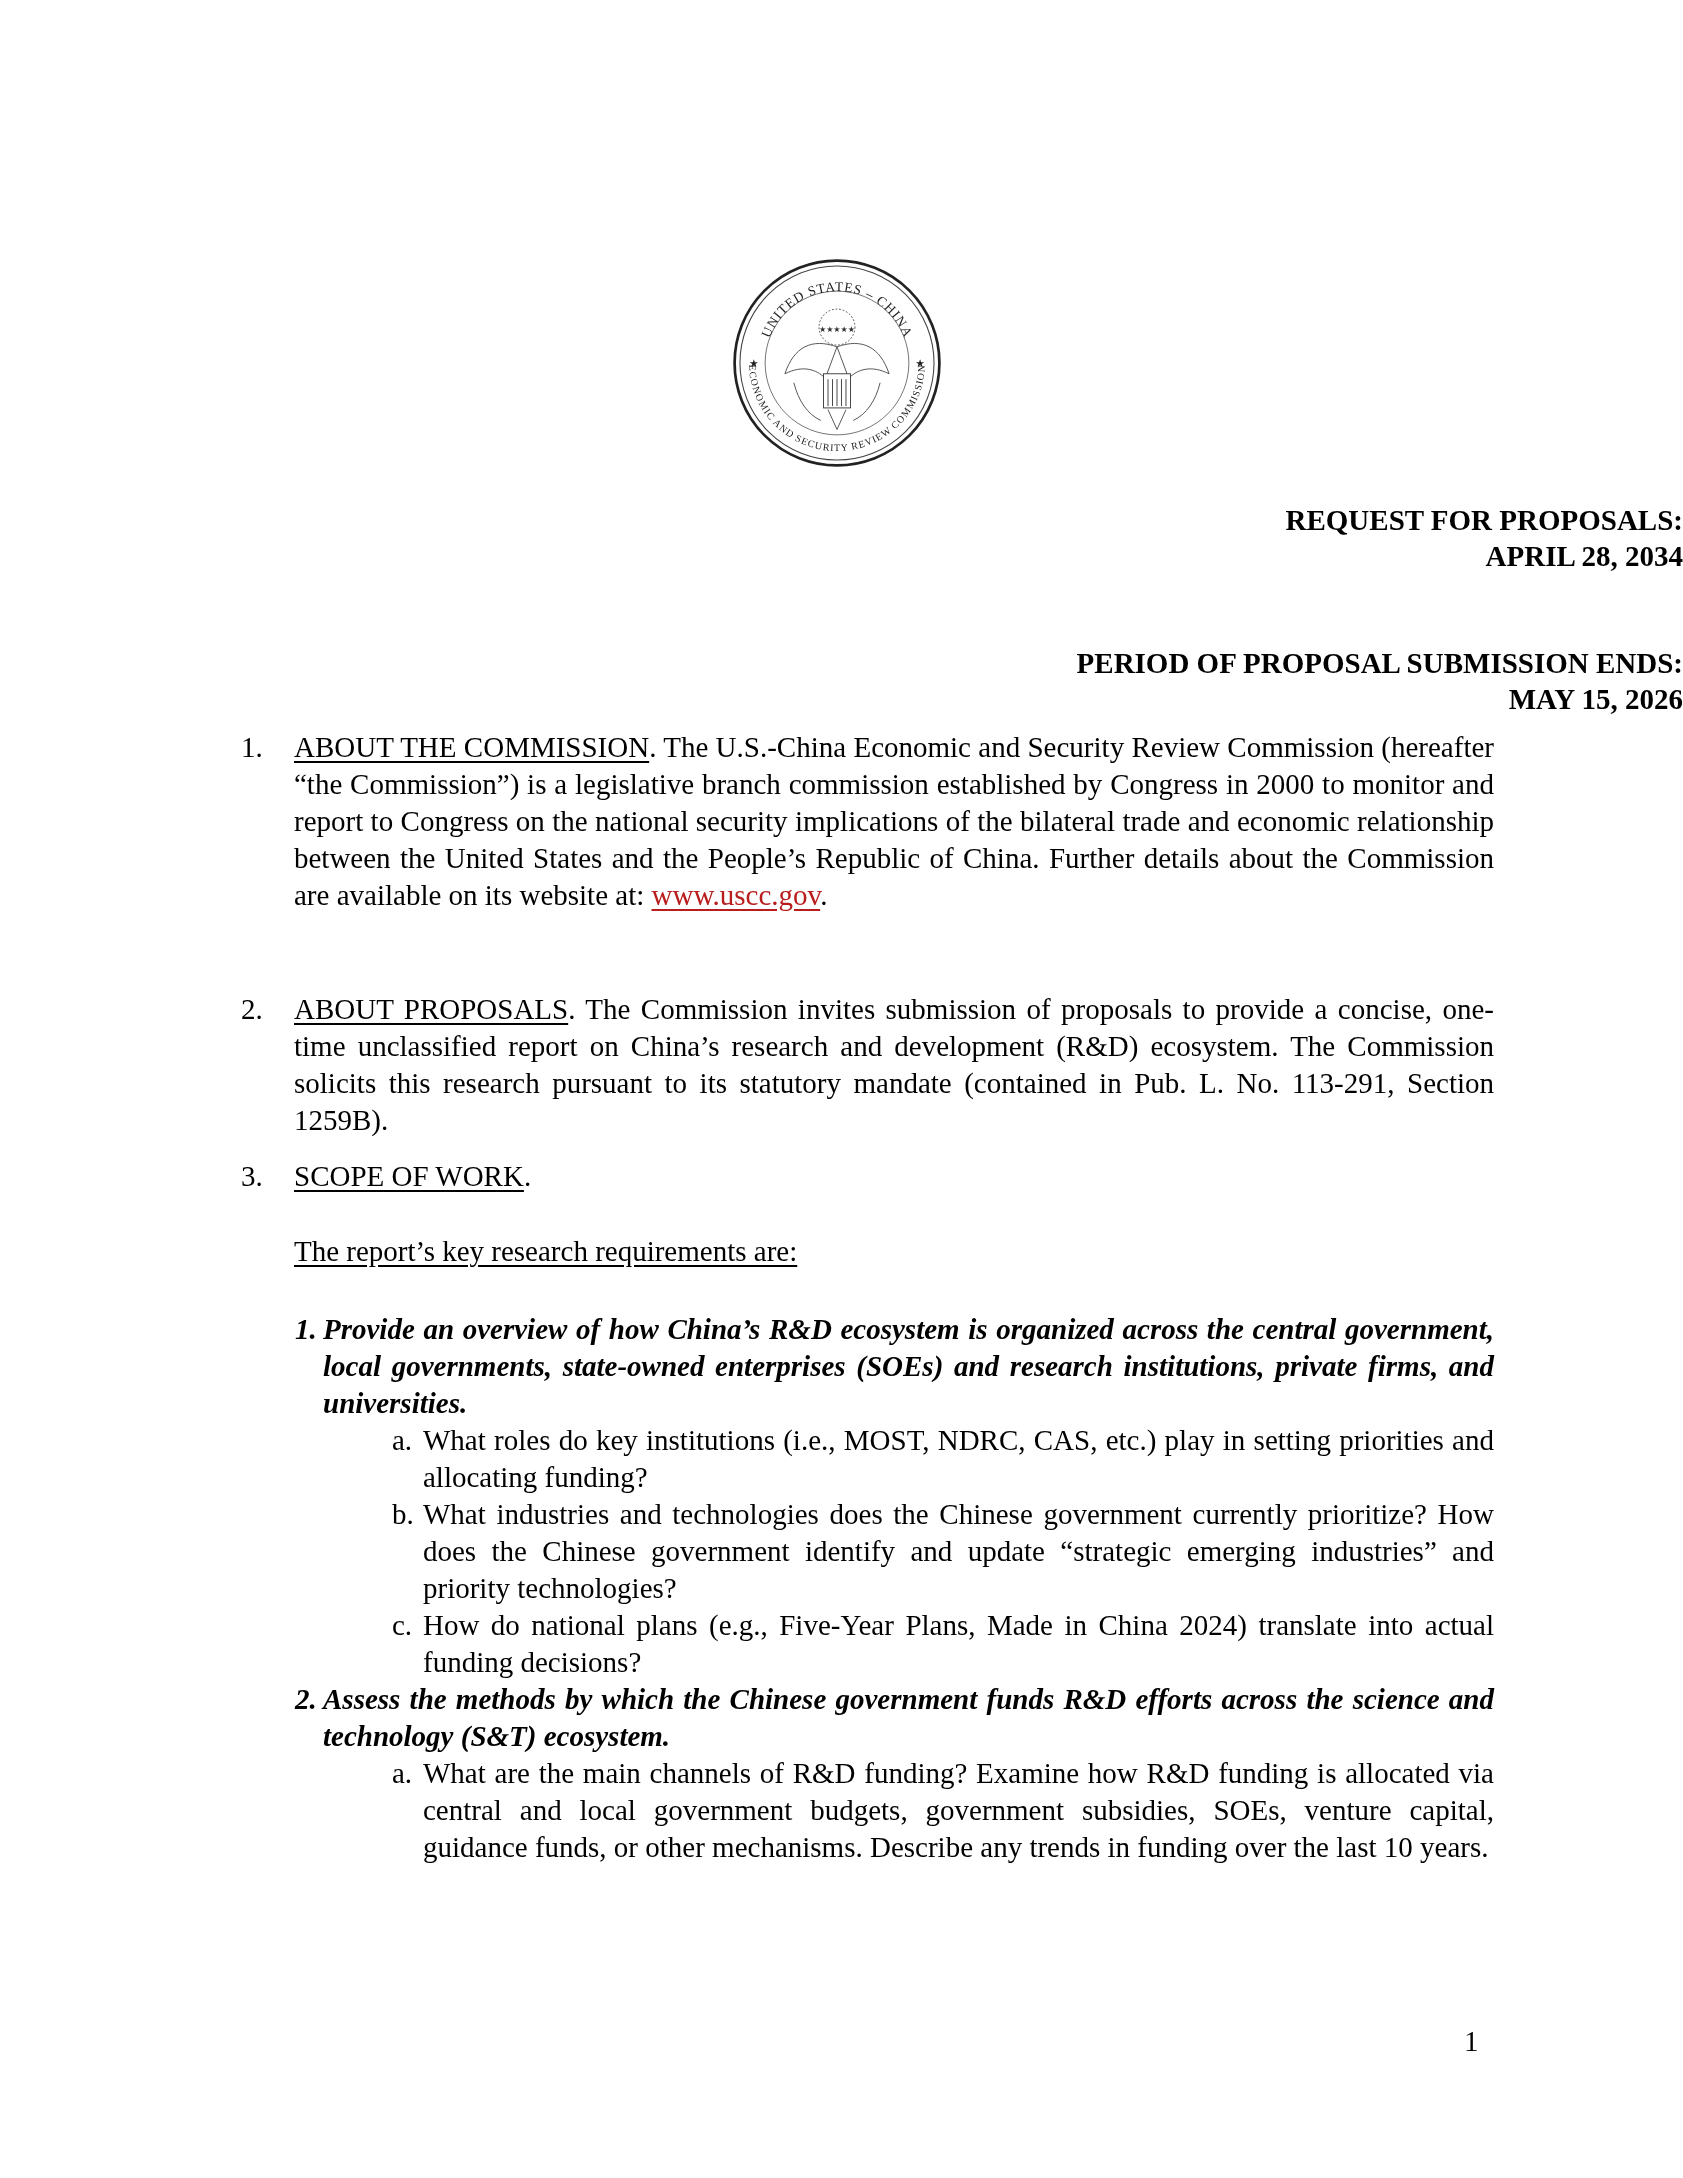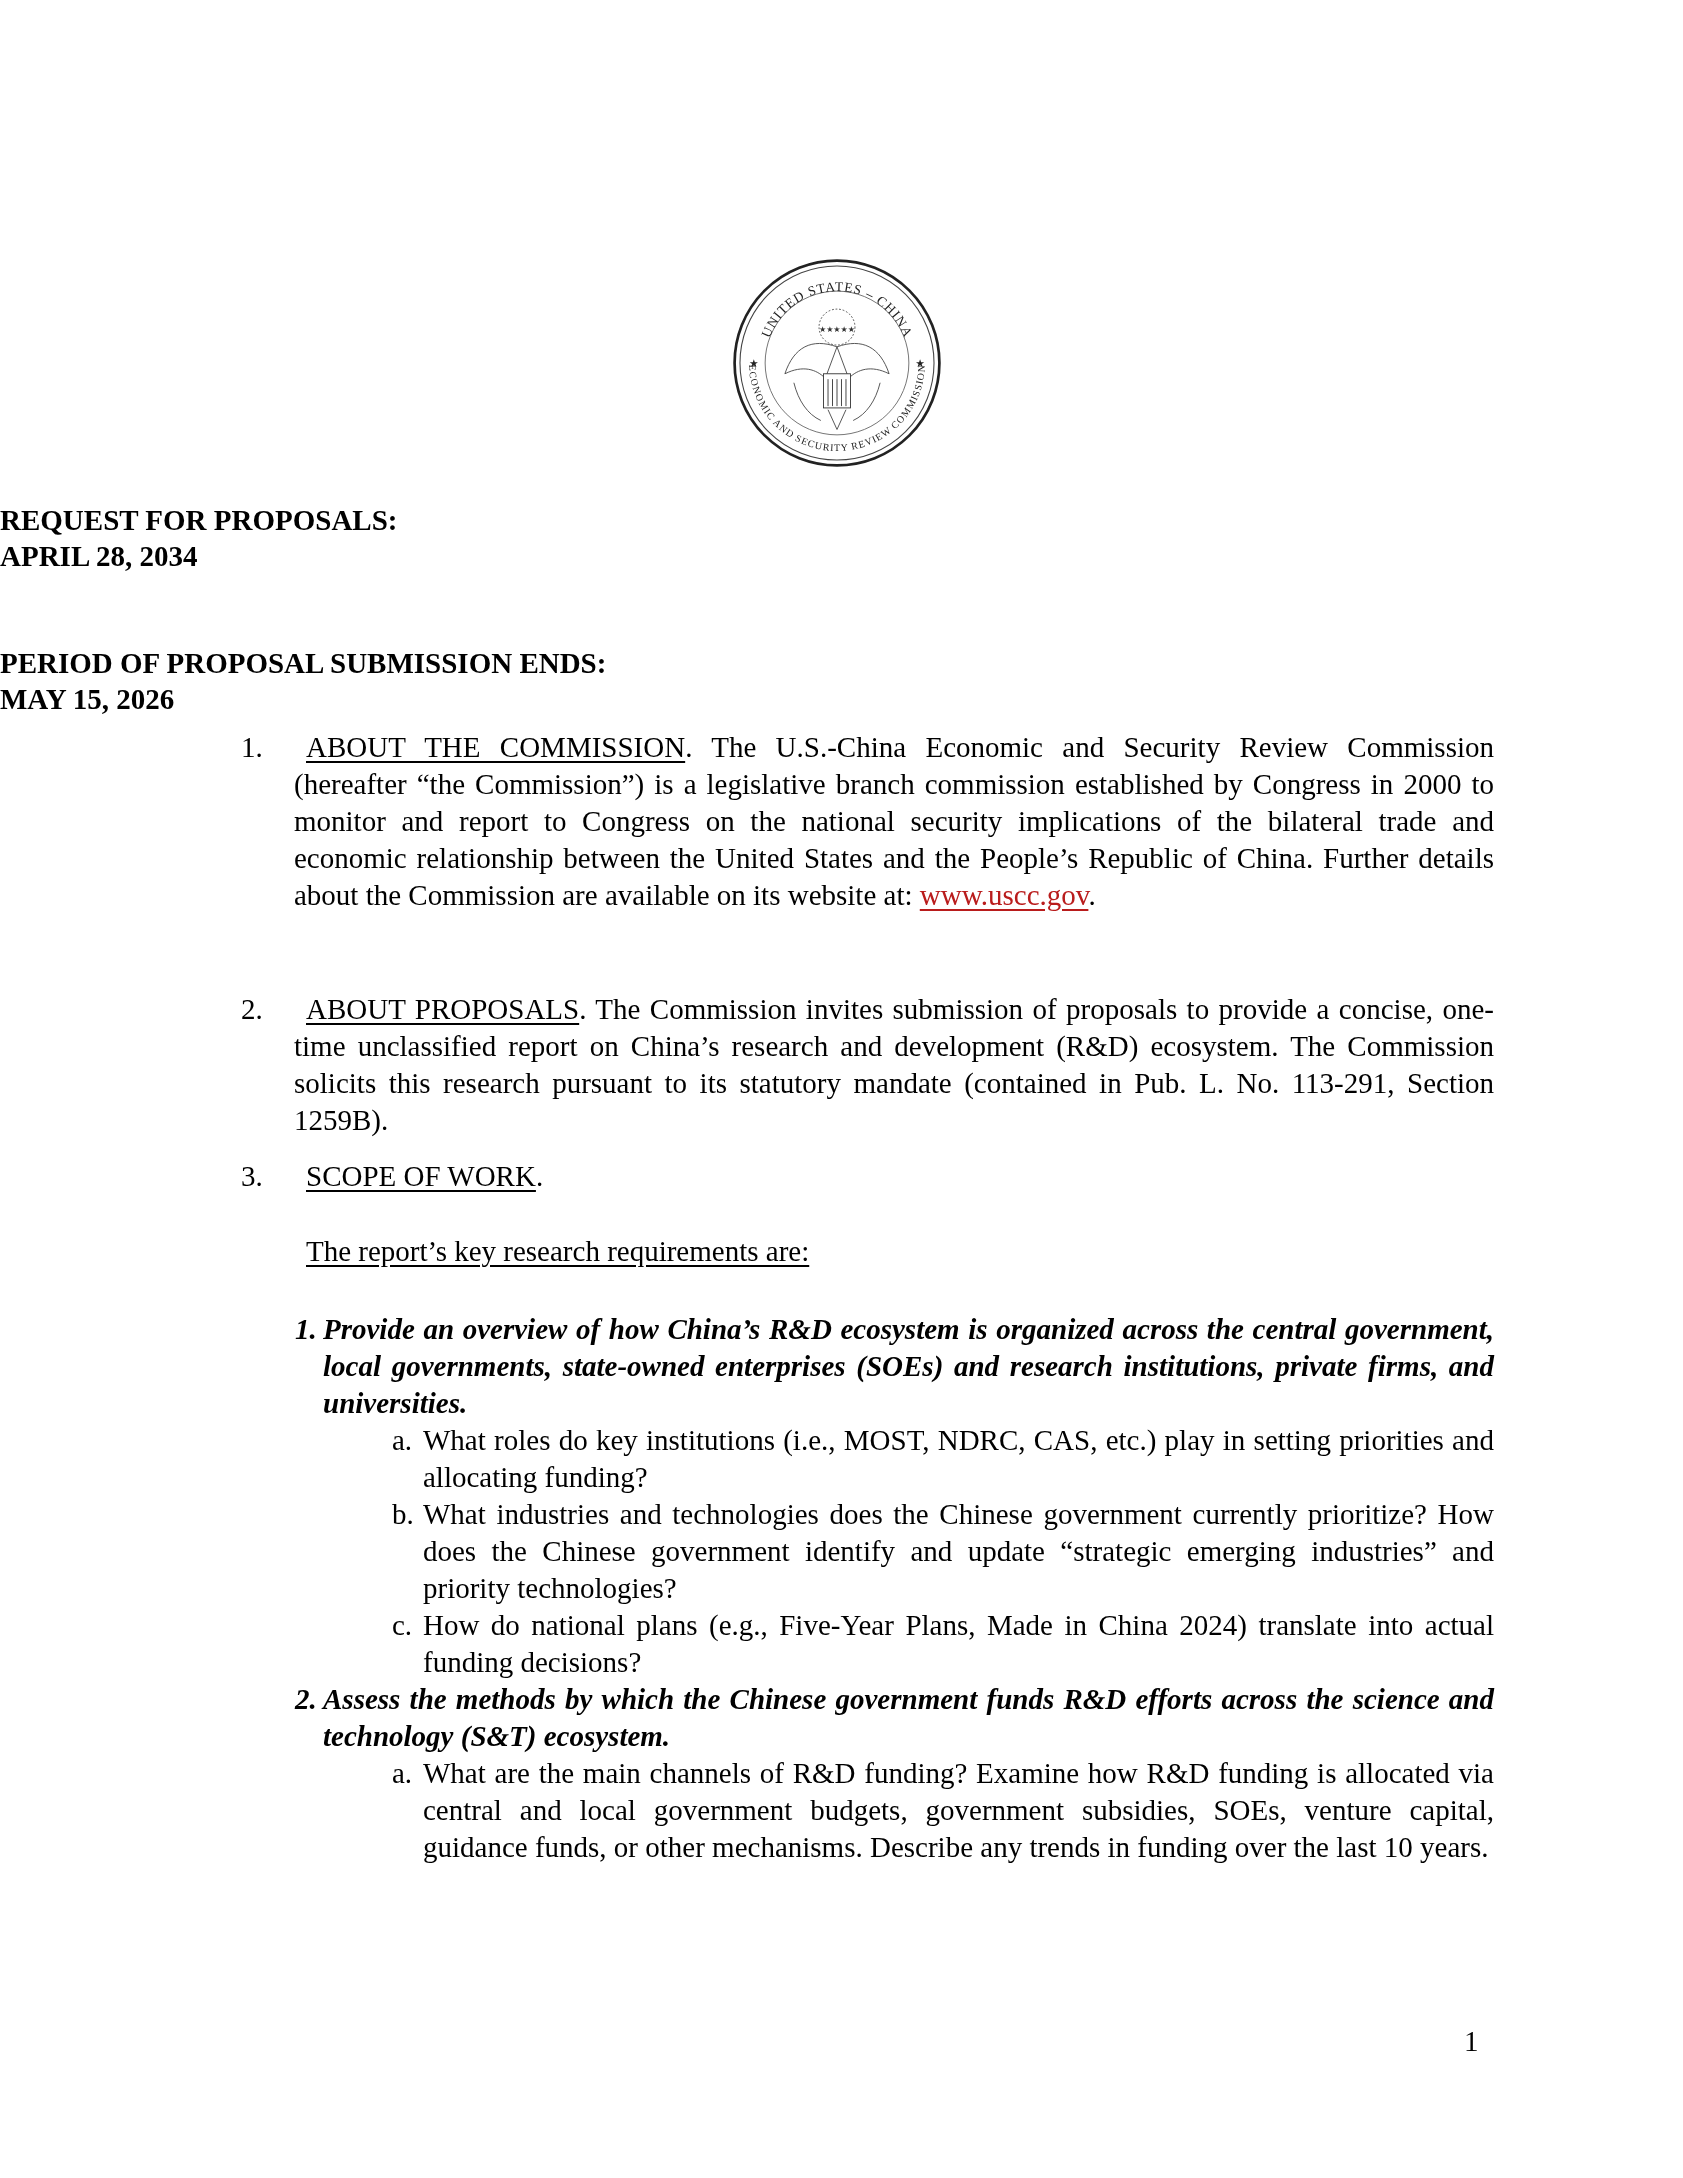--- a/index.html
+++ b/index.html
@@ -1,27 +1,27 @@
 <!DOCTYPE html>
 <html style="font-size:14.4px"><head>
 <meta charset="utf-8">
 <style>
   html, body { margin:0; padding:0; background:#ffffff; }
   body { width:1683px; height:2178px; position:relative; overflow:hidden;
          font-family:"Liberation Serif", "DejaVu Serif", serif; color:#000; }
   .seal { position:absolute; left:731px; top:257px; width:212px; height:212px; }
-  .heading { position:absolute; left:0; width:1683px; text-align:left; font-weight:bold;
+  .heading { position:absolute; left:0; width:1683px; text-align:right; font-weight:bold;
              font-size:29px; line-height:36px; }
   .h1 { top:502px; }
   .h2 { top:645px; }
   .body-text { font-size:29px; line-height:37px; }
   .sec { position:absolute; left:241px; width:1253px; }
   .sec .num { position:absolute; left:0; top:0; }
   .sec .txt { margin-left:53px; text-align:justify; }
-  .ul { text-decoration:underline; text-underline-offset:3.6px; text-decoration-thickness:1.8px;margin-left:12px; }
+  .ul { text-decoration:underline; text-underline-offset:3.6px; text-decoration-thickness:1.8px; }
   a.link { color:#b91c1c; text-decoration:underline; text-underline-offset:3.6px; }
   .s1 { top:729px; }
   .s2 { top:991px; }
   .s3 { top:1158px; }
   .intro { position:absolute; left:294px; top:1233px; }
   .req { position:absolute; left:295px; width:1199px; }
   .req .num { position:absolute; left:0; top:0; font-style:italic; font-weight:bold; }
   .req .txt { margin-left:28px; font-style:italic; font-weight:bold; text-align:justify; }
   .sub { position:relative; margin-left:97px; }
   .sub .letter { position:absolute; left:0; top:0; font-weight:normal; font-style:normal; }

